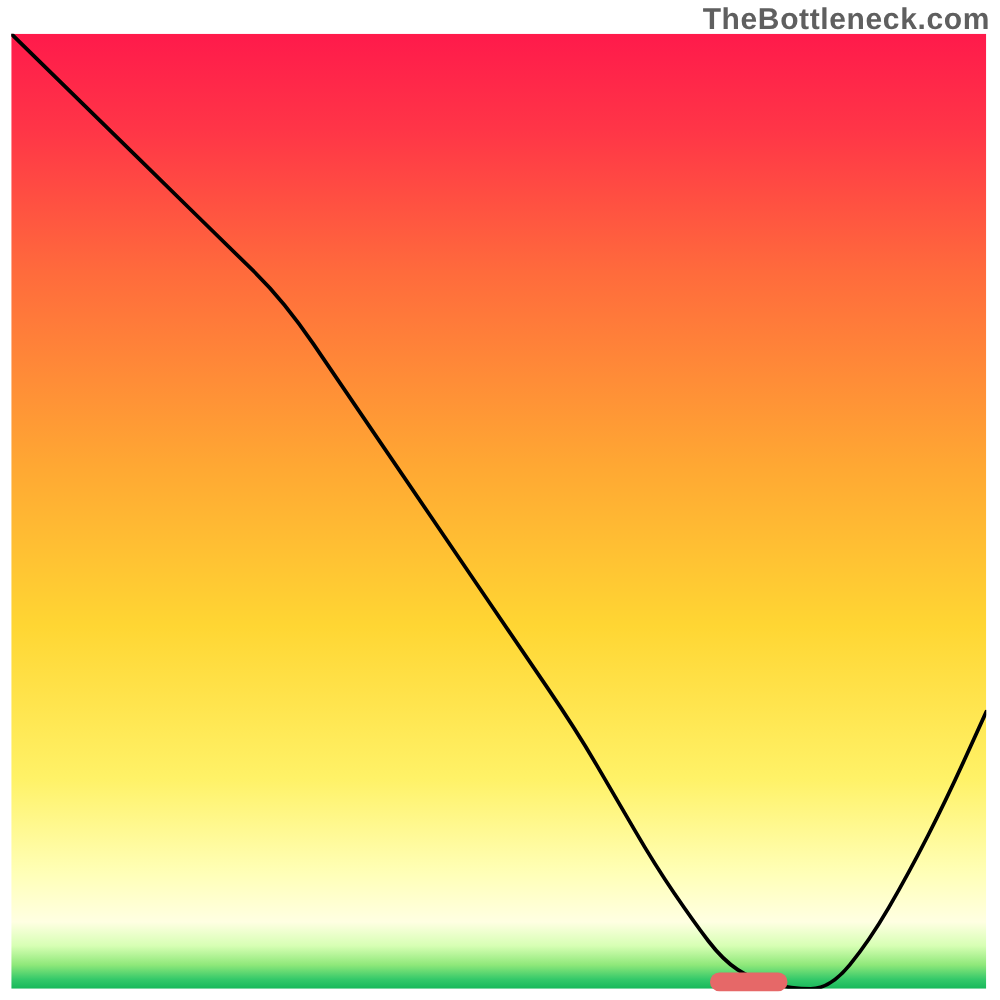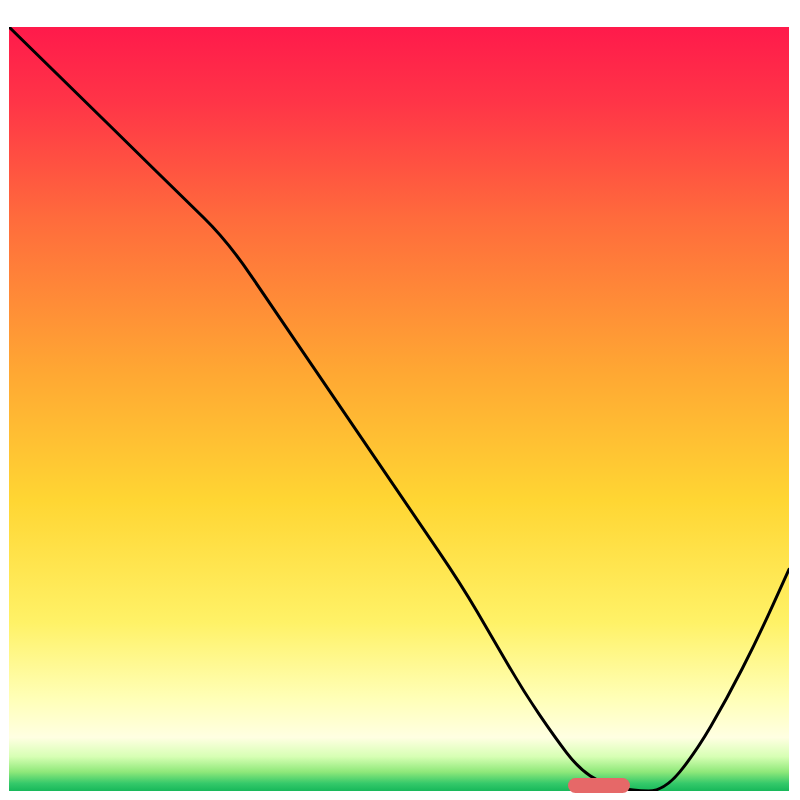--- a/index.html
+++ b/index.html
@@ -41,20 +41,21 @@
     position: absolute;
     background: #e66868;
     border-radius: 10px;
   }
 </style>
 </head>
 <body>
 
 <div class="container">
 
+  <div class="watermark">TheBottleneck.com</div>
 
   <div class="chart-frame">
     <svg class="plot" viewBox="0 0 780 764" preserveAspectRatio="none">
       <defs>
         <linearGradient id="bg-grad" x1="0" y1="0" x2="0" y2="1">
             <stop offset="0%" stop-color="#ff1a4b"></stop>
             <stop offset="10%" stop-color="#ff3547"></stop>
             <stop offset="25%" stop-color="#ff6b3c"></stop>
             <stop offset="45%" stop-color="#ffa733"></stop>
             <stop offset="62%" stop-color="#ffd633"></stop>

